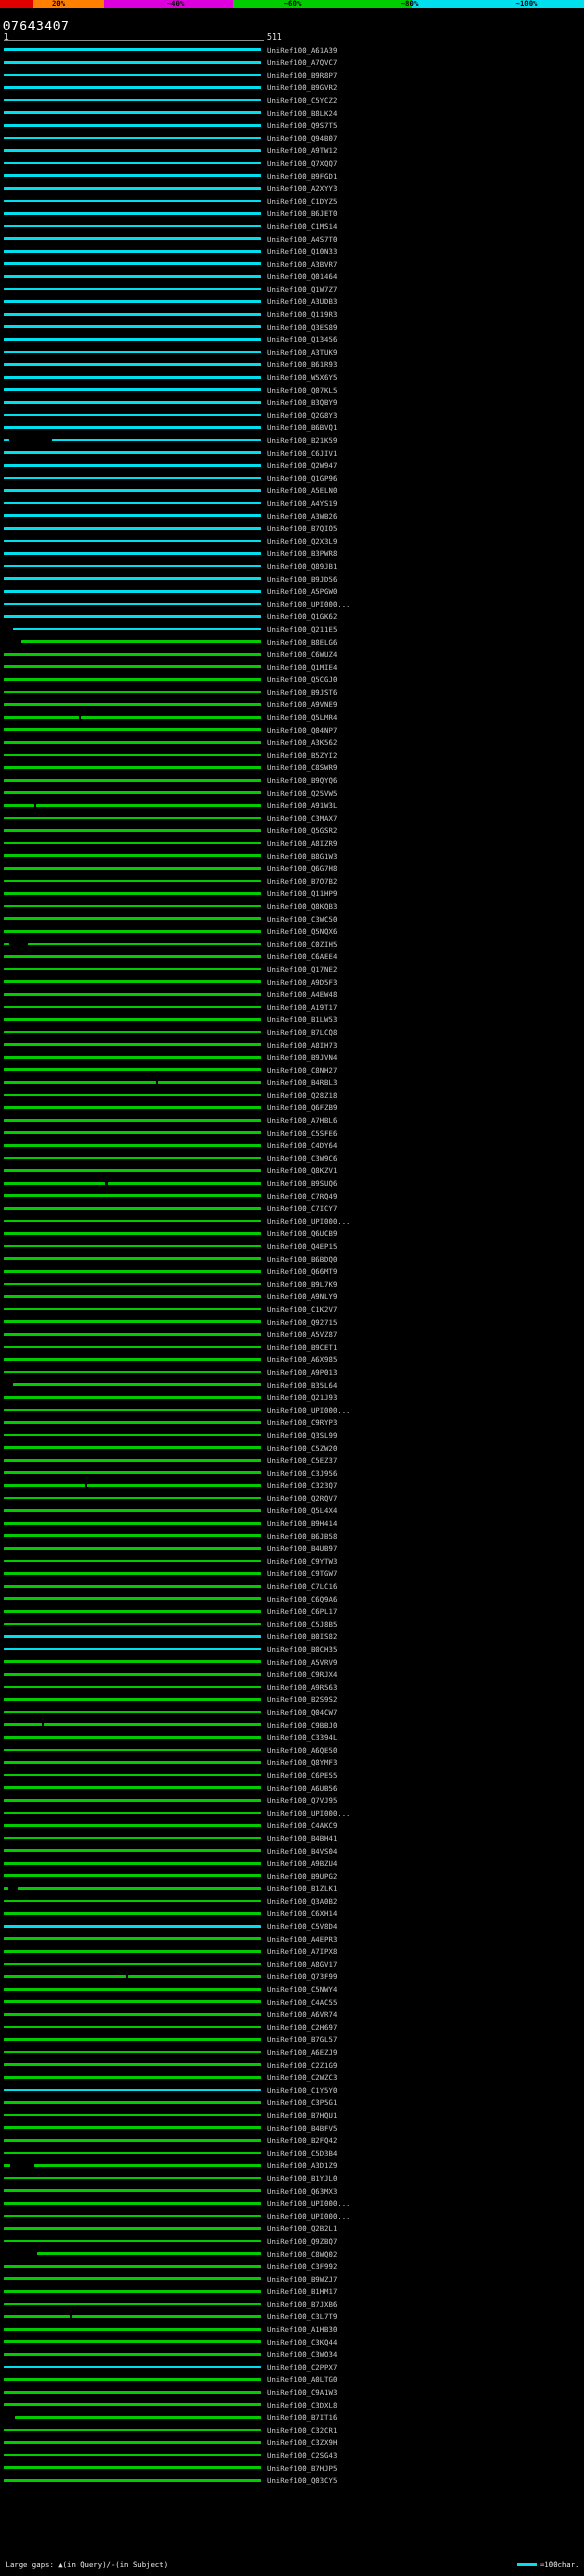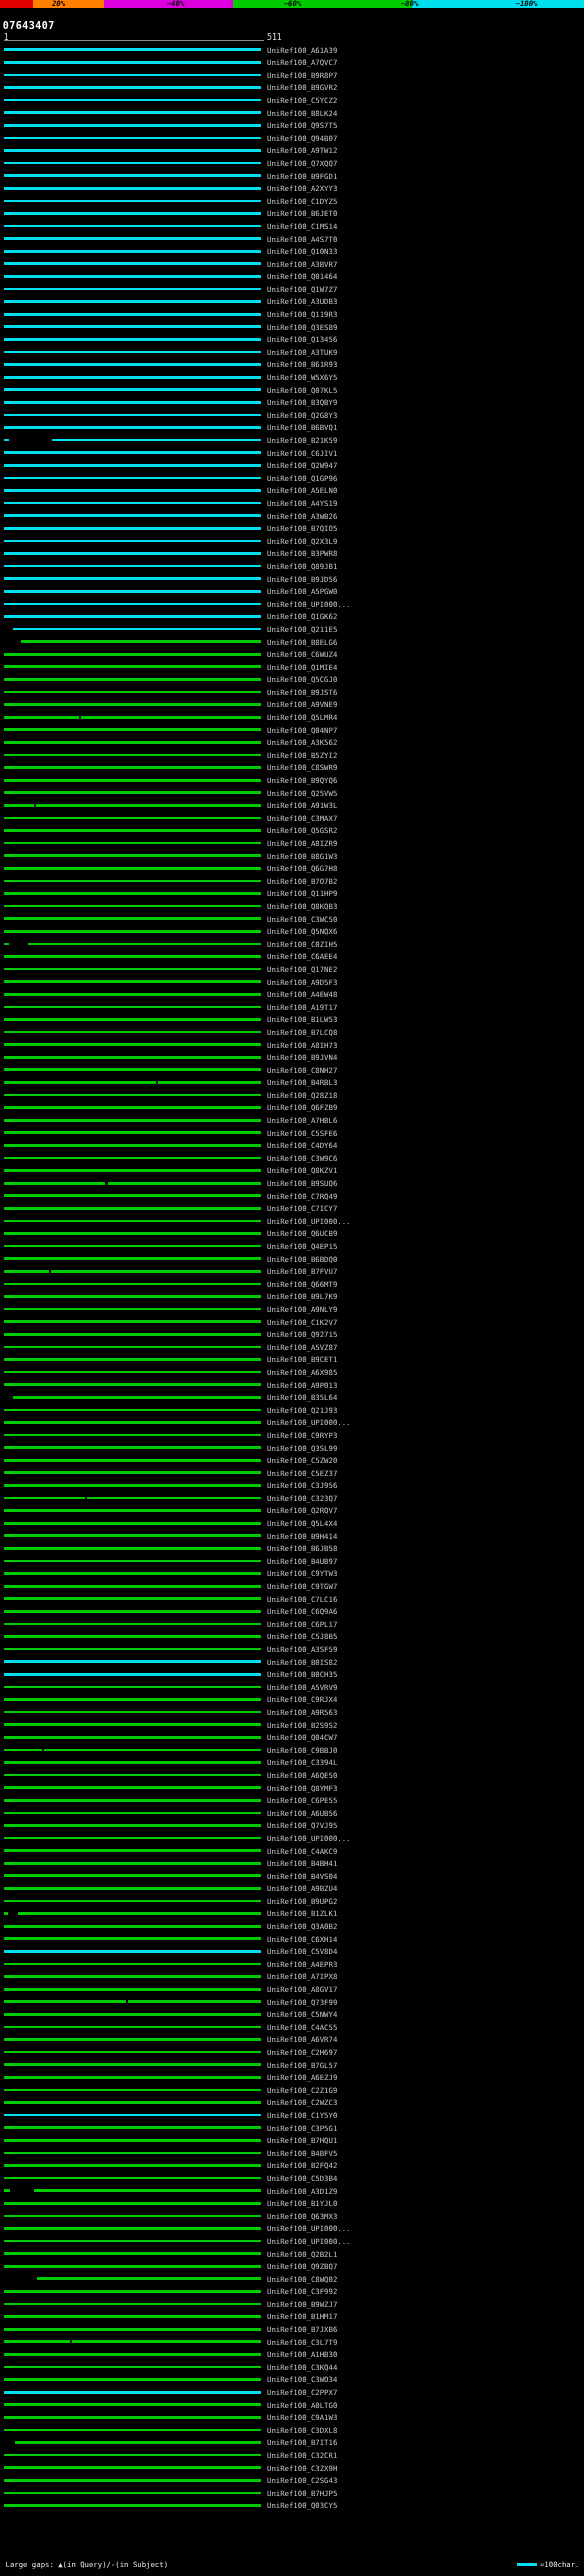--- a/index.html
+++ b/index.html
@@ -1,23 +1,23 @@
 <!DOCTYPE html>
 <html style="font-size:14.6px"><head>
 <meta charset="utf-8">
 <style>
   html,body{margin:0;padding:0;background:#000;}
   .screen{position:relative;width:585px;height:2576px;background:#000;overflow:hidden;
           font-family:"DejaVu Sans Mono","Liberation Mono",monospace;}
-  .colorbar{position:relative;width:585px;height:19px;display:flex;font-style:italic;}
+  .colorbar{position:relative;width:585px;height:19px;display:flex;}
   .kseg{height:8.2px;}
   .klab{position:absolute;top:0;transform:translateX(-50%);font-size:7.3px;line-height:8.2px;
         color:#000;font-weight:bold;white-space:nowrap;}
   .queryrow{height:12px;display:flex;align-items:center;padding-left:2.7px;}
-  .qid{color:#ffffff;font-size:10px;font-weight:bold;letter-spacing:0.5px;}
+  .qid{color:#ffffff;font-size:13px;font-weight:normal;letter-spacing:0.5px;}
   .ruler{position:relative;height:12.8px;font-size:8.2px;color:#dddddd;}
   .ruler-line{position:absolute;left:3.7px;width:260px;top:9.1px;border-top:0.9px solid #8a8a8a;}
   .ruler-start{position:absolute;left:3.7px;top:0.9px;}
   .ruler-end{position:absolute;left:267px;top:0.9px;}
   .rows{position:relative;}
   .hit-row{position:relative;height:12.6px;}
   .track{position:absolute;left:3.7px;top:4.6px;width:260px;height:3.7px;}
   .seg{position:absolute;top:0;height:2.7px;border-radius:0.5px;}
   .hlabel{position:absolute;left:267px;top:1.8px;font-size:7.3px;line-height:9.1px;color:#c9c9c9;white-space:nowrap;}
   .footer{position:absolute;left:0;right:0;bottom:0;height:23px;display:flex;align-items:center;
@@ -637,27 +637,20 @@
         <div class="hlabel">UniRef100_Q4EP15</div>
       </div>
       <div class="hit-row">
         <div class="track">
           <div class="seg" style="left: 0.195695%; width: 98.6301%; background: rgb(0, 204, 0);"></div>
         </div>
         <div class="hlabel">UniRef100_B6BDQ0</div>
       </div>
       <div class="hit-row">
         <div class="track">
-          <div class="seg" style="left: 0.195695%; width: 17.4168%; background: rgb(0, 204, 0);"></div>
-          <div class="seg" style="left: 18.1996%; width: 80.6262%; background: rgb(0, 204, 0);"></div>
-        </div>
-        <div class="hlabel">UniRef100_B7FVU7</div>
-      </div>
-      <div class="hit-row">
-        <div class="track">
           <div class="seg" style="left: 0.195695%; width: 98.6301%; background: rgb(0, 204, 0);"></div>
         </div>
         <div class="hlabel">UniRef100_Q66MT9</div>
       </div>
       <div class="hit-row">
         <div class="track">
           <div class="seg" style="left: 0.195695%; width: 98.6301%; background: rgb(0, 204, 0);"></div>
         </div>
         <div class="hlabel">UniRef100_B9L7K9</div>
       </div>
@@ -816,26 +809,20 @@
         <div class="track">
           <div class="seg" style="left: 0.195695%; width: 98.6301%; background: rgb(0, 204, 0);"></div>
         </div>
         <div class="hlabel">UniRef100_C6PL17</div>
       </div>
       <div class="hit-row">
         <div class="track">
           <div class="seg" style="left: 0.195695%; width: 98.6301%; background: rgb(0, 204, 0);"></div>
         </div>
         <div class="hlabel">UniRef100_C5J8B5</div>
-      </div>
-      <div class="hit-row">
-        <div class="track">
-          <div class="seg" style="left: 0.195695%; width: 98.6301%; background: rgb(0, 204, 0);"></div>
-        </div>
-        <div class="hlabel">UniRef100_A3SF59</div>
       </div>
       <div class="hit-row">
         <div class="track">
           <div class="seg" style="left: 0.195695%; width: 98.6301%; background: rgb(0, 223, 238);"></div>
         </div>
         <div class="hlabel">UniRef100_B0IS82</div>
       </div>
       <div class="hit-row">
         <div class="track">
           <div class="seg" style="left: 0.195695%; width: 98.6301%; background: rgb(0, 223, 238);"></div>

